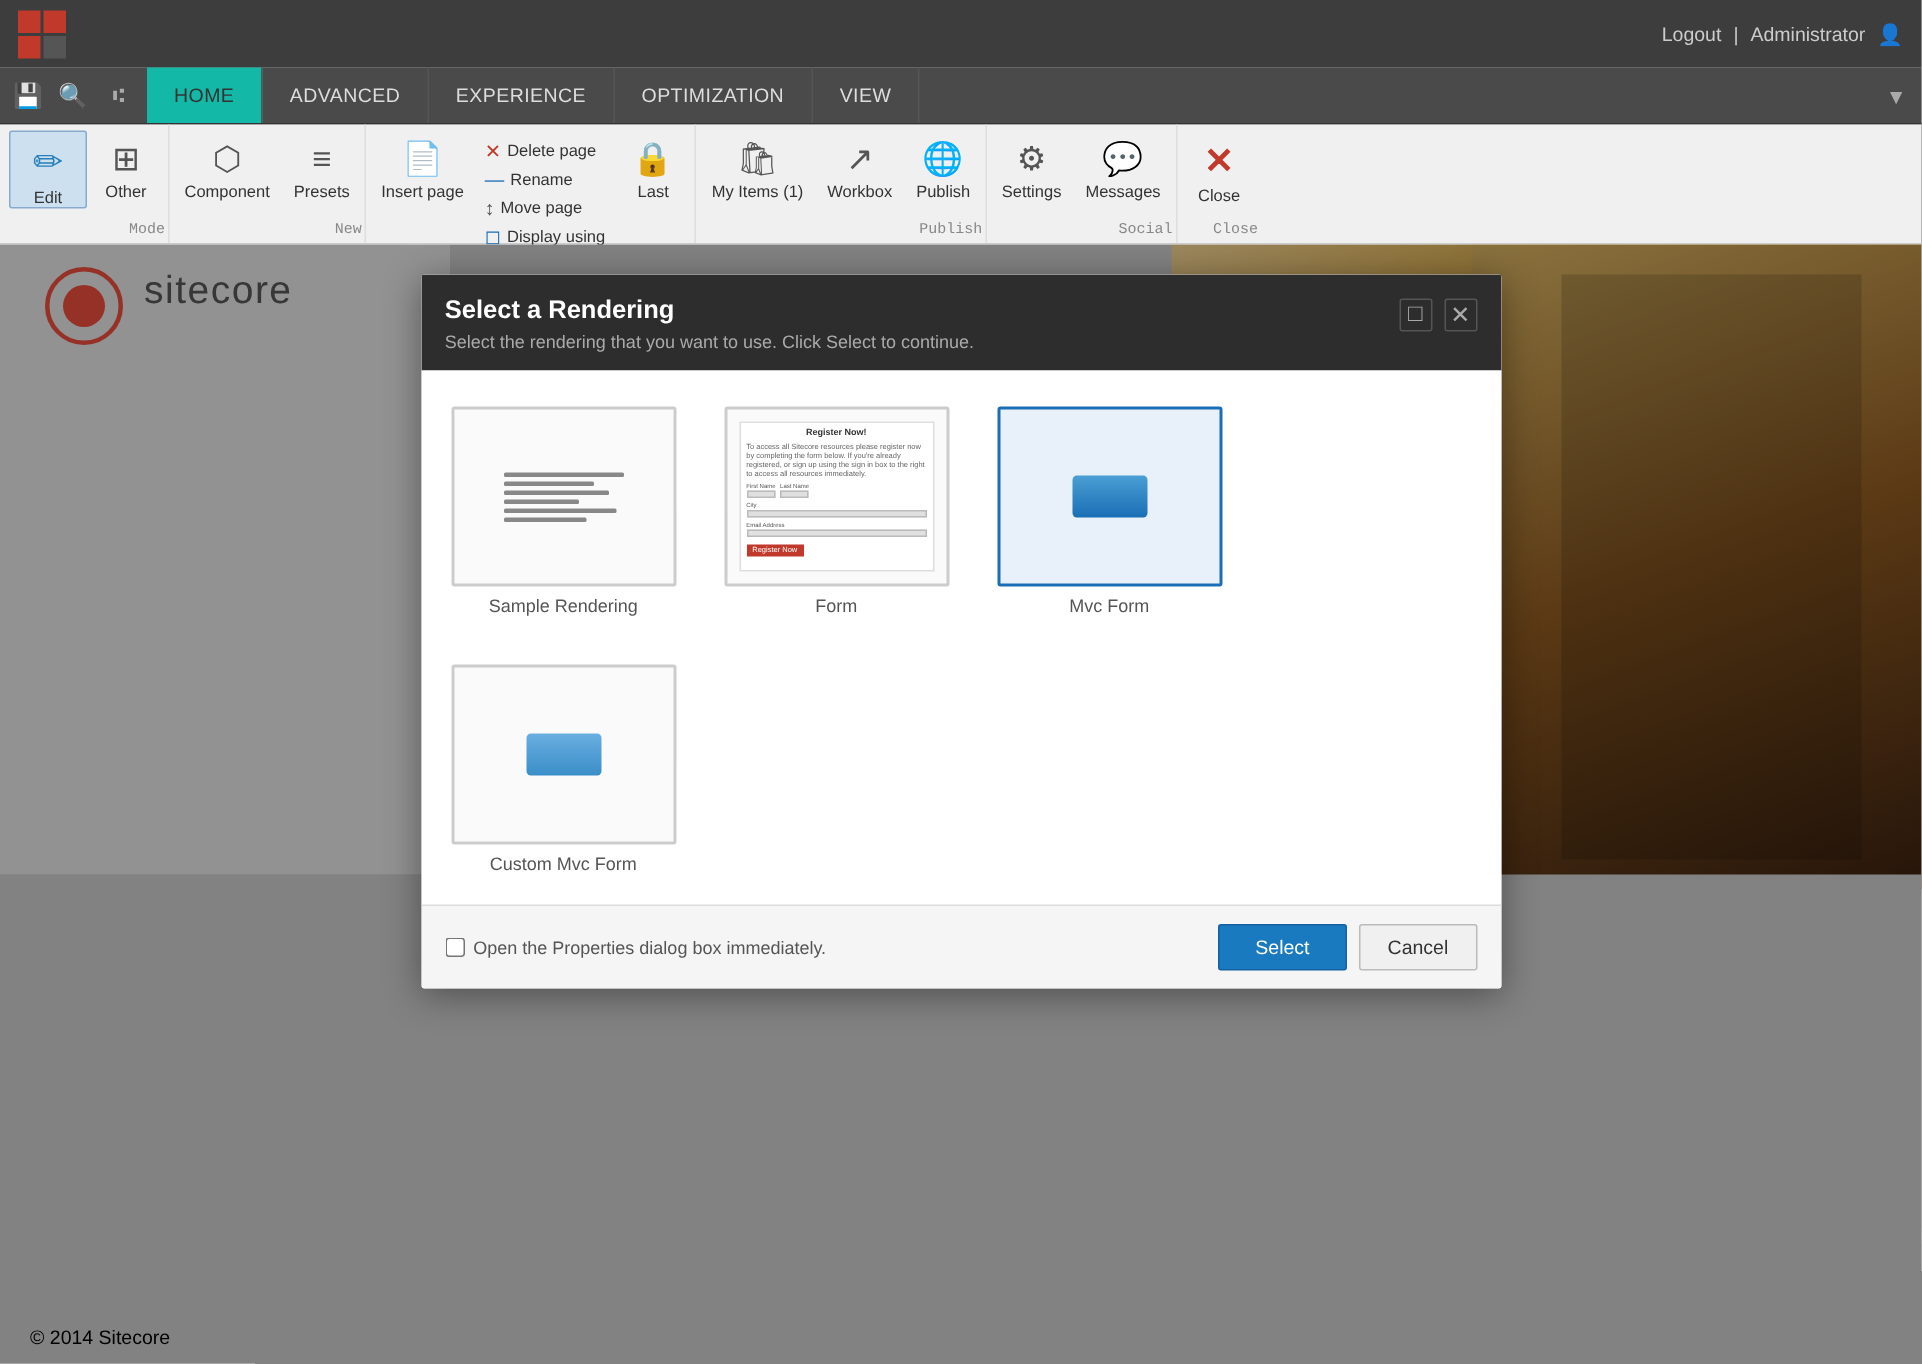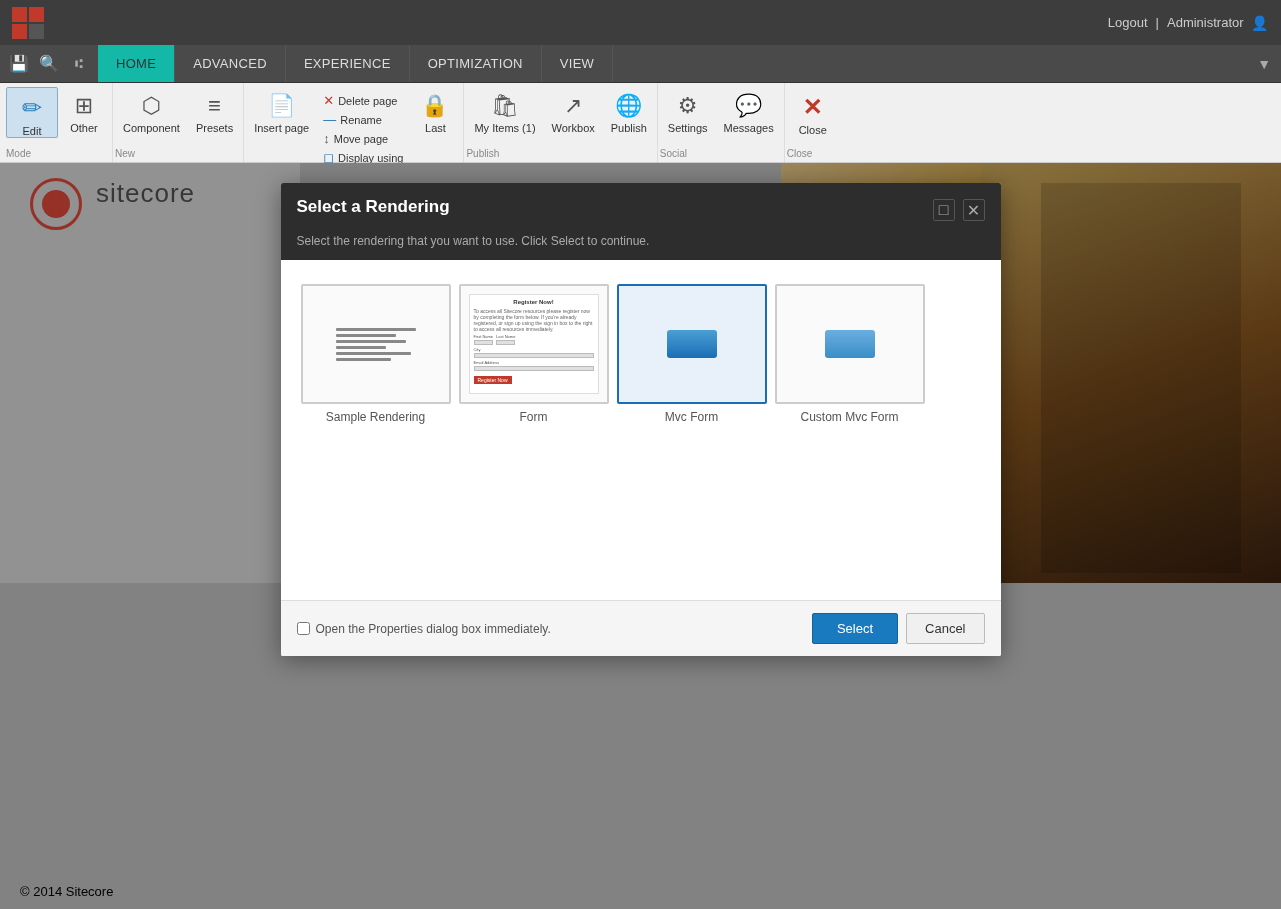--- a/index.html
+++ b/index.html
@@ -55,21 +55,21 @@
       padding: 0 4px;
     }
 
     
     .ribbon-group-wrap {
       display: flex; flex-direction: column; align-items: center;
       border-right: 1px solid #ddd; padding: 4px 2px 0 2px;
     }
     .ribbon-group-wrap:last-child { border-right: none; }
     .ribbon-items-row { display: flex; align-items: flex-start; flex: 1; gap: 0; }
-    .ribbon-group-name { font-size: 10px; color: #888; text-align: left; padding: 2px 0 3px 0; width: 100%; }
+    .ribbon-group-name { font-size: 10px; color: #888; text-align: right; padding: 2px 0 3px 0; width: 100%; font-family: Liberation Mono, monospace; }
     .ribbon-small-btn {
       display: flex; align-items: center; gap: 4px;
       padding: 2px 6px; cursor: pointer; border-radius: 2px;
       font-size: 11px; color: #333; white-space: nowrap;
     }
     .ribbon-small-btn .icon { font-size: 13px; color: #555; }
     .ribbon-small-btn .icon.red { color: #c0392b; }
     .ribbon-small-btn .icon.blue { color: #1a6eb5; }
 
     
@@ -104,36 +104,36 @@
       border-radius: 2px;
       box-shadow: 0 4px 24px rgba(0,0,0,0.4);
       overflow: hidden;
     }
     .modal-header {
       background: #2d2d2d;
       color: #fff;
       padding: 14px 16px 12px 16px;
       display: flex; justify-content: space-between; align-items: flex-start;
     }
-    .modal-header-title { font-size: 17px; font-weight: bold; margin-bottom: 17px; }
+    .modal-header-title { font-size: 17px; font-weight: bold; margin-bottom: 4px; }
     .modal-header-subtitle { font-size: 12px; color: #aaa; }
     .modal-header-icons { display: flex; gap: 8px; align-items: center; margin-top: 2px; }
     .modal-icon-btn {
       width: 22px; height: 22px; display: flex; align-items: center; justify-content: center;
       color: #aaa; cursor: pointer; font-size: 16px; border: 1px solid #555; border-radius: 2px;
     }
 
     
     .modal-body {
       padding: 24px 20px 20px 20px;
       min-height: 340px;
       background: #fff;
     }
     .rendering-grid {
-      display: flex; gap: 8px; flex-wrap: wrap;
+      display: flex; gap: 32px; flex-wrap: wrap;
     }
     .rendering-item {
       width: 150px; display: flex; flex-direction: column; align-items: center;
       cursor: pointer; border-radius: 2px;
     }
     .rendering-thumb {
       width: 150px; height: 120px;
       border: 2px solid #ccc; border-radius: 2px;
       display: flex; align-items: center; justify-content: center;
       background: #fafafa; overflow: hidden;

